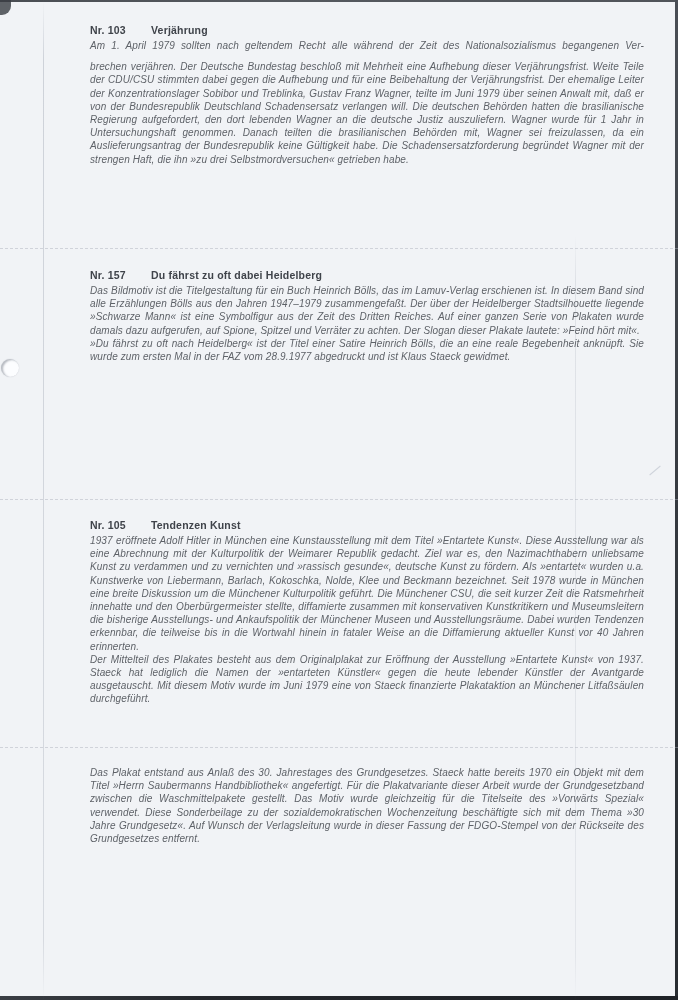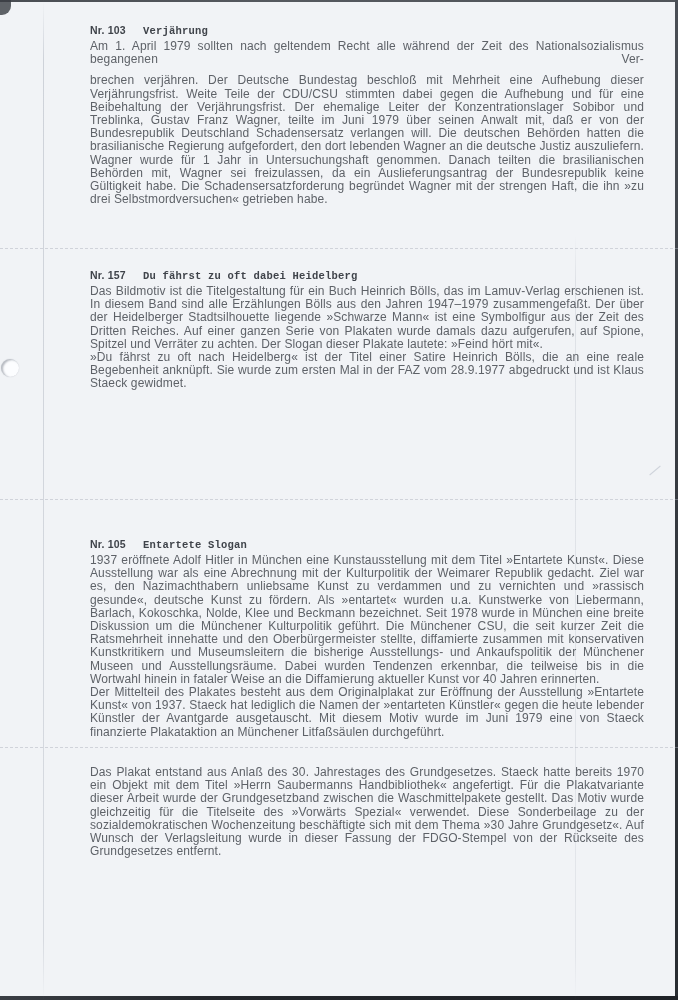--- a/index.html
+++ b/index.html
@@ -55,29 +55,30 @@
     background: #c7ccd4; transform: rotate(-40deg); opacity: .8;
   }
   
   .entry {
     position: absolute; left: 90px; width: 554px;
     color: #5e6268;
   }
   .entry header {
     display: flex; align-items: baseline;
     font-size: 10.5px; font-weight: bold; color: #3f434a;
-    letter-spacing: .2px; line-height: 13px; margin-bottom: 2px;
+    letter-spacing: .2px; line-height: 13px; margin-bottom: 2px; gap: 8px;
   }
   .entry header .num { flex: 0 0 53px; }
-  .entry header h2 { margin: 0; font-size: 10.5px; font-weight: bold; letter-spacing: .2px; font-family: Liberation Mono, monospace; }
+  .entry header h2 { margin: 0; font-size: 10.5px; font-weight: bold; letter-spacing: .2px; }
   .entry p {
     margin: 0;
-    font-size: 12px; line-height: 13.2px; letter-spacing: .12px;
+    font-size: 10px; line-height: 13.2px; letter-spacing: .12px;
     text-align: justify;
     color: #5e6268;
+    font-style: italic;
   }
   .entry p.force-justify { text-align-last: justify; }
   #entry-103 p + p { margin-top: 8px; }
 </style>
 </head>
 <body>
 
 <div class="canvas">
 
   <div class="edge-top"></div>
@@ -105,24 +106,24 @@
 
   <section class="entry" id="entry-104" style="top:269px">
     <header>
       <span class="num">Nr. 157</span>
       <h2>Du fährst zu oft dabei Heidelberg</h2>
     </header>
     <p>Das Bildmotiv ist die Titelgestaltung für ein Buch Heinrich Bölls, das im Lamuv-Verlag erschienen ist. In diesem Band sind alle Erzählungen Bölls aus den Jahren 1947–1979 zusammengefaßt. Der über der Heidelberger Stadtsilhouette liegende »Schwarze Mann« ist eine Symbolfigur aus der Zeit des Dritten Reiches. Auf einer ganzen Serie von Plakaten wurde damals dazu aufgerufen, auf Spione, Spitzel und Verräter zu achten. Der Slogan dieser Plakate lautete: »Feind hört mit«.</p>
     <p>»Du fährst zu oft nach Heidelberg« ist der Titel einer Satire Heinrich Bölls, die an eine reale Begebenheit anknüpft. Sie wurde zum ersten Mal in der FAZ vom 28.9.1977 abgedruckt und ist Klaus Staeck gewidmet.</p>
   </section>
 
-  <section class="entry" id="entry-105" style="top:538px">
+  <section class="entry" id="entry-105" style="top:519px">
     <header>
       <span class="num">Nr. 105</span>
-      <h2>Entartete Slogan</h2>
+      <h2>Tendenzen Kunst</h2>
     </header>
     <p>1937 eröffnete Adolf Hitler in München eine Kunstausstellung mit dem Titel »Entartete Kunst«. Diese Ausstellung war als eine Abrechnung mit der Kulturpolitik der Weimarer Republik gedacht. Ziel war es, den Nazimachthabern unliebsame Kunst zu verdammen und zu vernichten und »rassisch gesunde«, deutsche Kunst zu fördern. Als »entartet« wurden u.a. Kunstwerke von Liebermann, Barlach, Kokoschka, Nolde, Klee und Beckmann bezeichnet. Seit 1978 wurde in München eine breite Diskussion um die Münchener Kulturpolitik geführt. Die Münchener CSU, die seit kurzer Zeit die Ratsmehrheit innehatte und den Oberbürgermeister stellte, diffamierte zusammen mit konservativen Kunstkritikern und Museumsleitern die bisherige Ausstellungs- und Ankaufspolitik der Münchener Museen und Ausstellungsräume. Dabei wurden Tendenzen erkennbar, die teilweise bis in die Wortwahl hinein in fataler Weise an die Diffamierung aktueller Kunst vor 40 Jahren erinnerten.</p>
     <p>Der Mittelteil des Plakates besteht aus dem Originalplakat zur Eröffnung der Ausstellung »Entartete Kunst« von 1937. Staeck hat lediglich die Namen der »entarteten Künstler« gegen die heute lebender Künstler der Avantgarde ausgetauscht. Mit diesem Motiv wurde im Juni 1979 eine von Staeck finanzierte Plakataktion an Münchener Litfaßsäulen durchgeführt.</p>
   </section>
 
   <section class="entry" id="entry-106" style="top:766px">
     <p>Das Plakat entstand aus Anlaß des 30. Jahrestages des Grundgesetzes. Staeck hatte bereits 1970 ein Objekt mit dem Titel »Herrn Saubermanns Handbibliothek« angefertigt. Für die Plakatvariante dieser Arbeit wurde der Grundgesetzband zwischen die Waschmittelpakete gestellt. Das Motiv wurde gleichzeitig für die Titelseite des »Vorwärts Spezial« verwendet. Diese Sonderbeilage zu der sozialdemokratischen Wochenzeitung beschäftigte sich mit dem Thema »30 Jahre Grundgesetz«. Auf Wunsch der Verlagsleitung wurde in dieser Fassung der FDGO-Stempel von der Rückseite des Grundgesetzes entfernt.</p>
   </section>
 
 </div>

